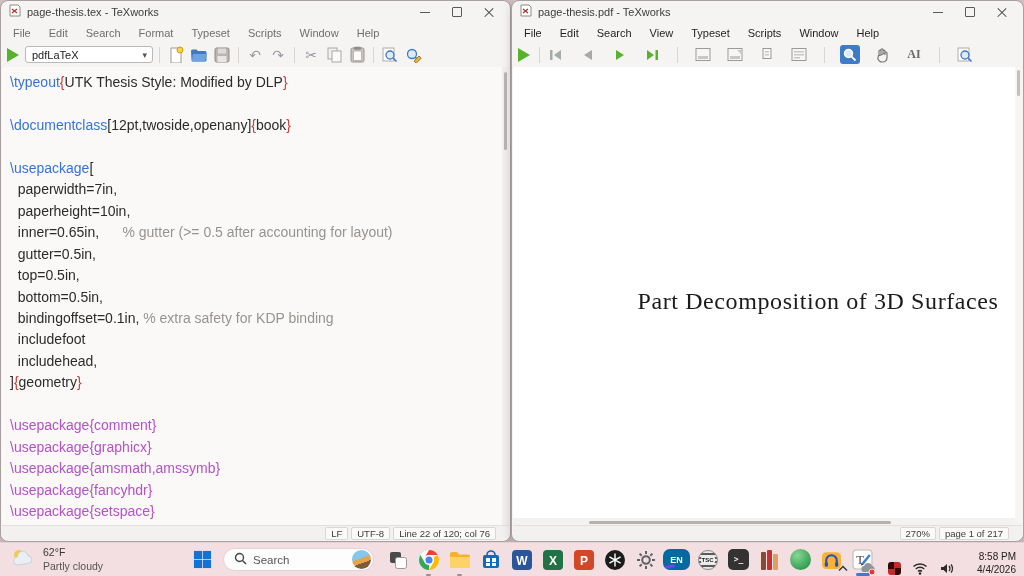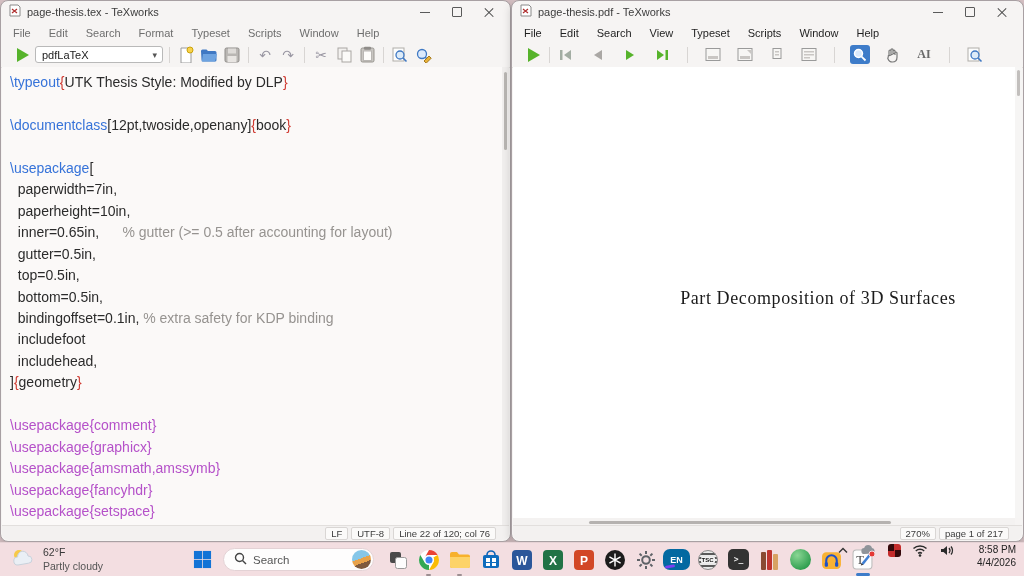--- a/index.html
+++ b/index.html
@@ -22,21 +22,21 @@
   .ctl-max::before{content:"";position:absolute;left:0;top:0;width:8px;height:8px;border:1px solid #5a5a5a;border-radius:1px;}
   .ctl-close::before,.ctl-close::after{content:"";position:absolute;left:-1px;top:4.5px;width:12px;height:1.2px;background:#4a4a4a;}
   .ctl-close::before{transform:rotate(45deg);}
   .ctl-close::after{transform:rotate(-45deg);}
 
   .menubar{display:flex;align-items:center;height:19px;padding:0 3px;font-size:11px;}
   .menubar .menu-item{padding:0 9px;cursor:default;}
   .menubar.inactive{color:#6e6e6e;}
   .menubar.active{color:#1f1f1f;}
 
-  .toolbar{height:25px;display:flex;align-items:center;gap:3px;padding:0 16px;
+  .toolbar{height:25px;display:flex;align-items:center;gap:3px;padding:0 6px;
            border-bottom:1px solid #e3e0de;}
   .play{width:0;height:0;border-left:12px solid #56b32b;border-top:7px solid transparent;
         border-bottom:7px solid transparent;margin-right:3px;}
   .combo{width:128px;height:17px;background:#fff;border:1px solid #b9b9b9;border-radius:3px;
          display:flex;align-items:center;font-size:11px;color:#222;padding-left:6px;box-sizing:border-box;}
   .combo .chev{margin-left:auto;padding-right:5px;color:#555;font-size:9px;}
   .tbsep{width:1px;height:16px;background:#d8d5d3;margin:0 3px;flex:none;}
   .tbico{width:20px;height:19px;display:flex;align-items:center;justify-content:center;flex:none;}
   .tbico .uni{font-size:14px;color:#9a97a3;line-height:1;}
   .uni-cut{font-size:13px;color:#8f8c89;}
@@ -58,21 +58,21 @@
 
   .statusbar{position:absolute;left:1px;right:1px;bottom:1px;height:14px;background:#f3f1f0;
              border-top:1px solid #e2dfdd;display:flex;justify-content:flex-end;align-items:center;
              gap:3px;padding-right:13px;border-radius:0 0 7px 7px;}
   .status-seg{background:#fbfaf9;border:1px solid #d9d6d4;border-radius:2px;
               font-size:9.5px;color:#3c3c3c;height:11px;line-height:11px;padding:0 5px;}
 
   
   .pdfview{position:absolute;left:1px;right:8px;top:66px;bottom:23px;background:#ffffff;overflow:hidden;}
   .pdf-title{position:absolute;top:221px;left:305px;transform:translateX(-50%);
-             font-family:"Liberation Serif","DejaVu Serif",serif;font-size:18px;color:#1b1b1b;
+             font-family:"Liberation Serif","DejaVu Serif",serif;font-size:24px;color:#1b1b1b;
              letter-spacing:0.6px;white-space:nowrap;}
   .v-scrollbar{position:absolute;right:1px;top:66px;bottom:23px;width:7px;background:#f6f5f4;}
   .v-thumb{position:absolute;left:2px;top:3px;width:3px;height:26px;background:#c2bfbd;border-radius:2px;}
   .h-scrollbar{position:absolute;left:1px;right:8px;bottom:15px;height:8px;background:#f4f2f1;}
   .h-thumb{position:absolute;left:76px;top:2.5px;width:302px;height:3px;background:#b5b2b0;border-radius:2px;}
 
   
   .taskbar{position:absolute;left:0;right:0;bottom:0;height:33px;background:#f3dee1;
            border-top:1px solid rgba(0,0,0,0.05);}
   .tb-left{position:absolute;left:10px;top:0;bottom:0;display:flex;align-items:center;gap:7px;}
@@ -84,21 +84,21 @@
                display:flex;align-items:center;gap:6px;padding:0 2px 0 10px;box-sizing:border-box;margin:0 6px 0 4px;}
   .search-pill .s-label{font-size:11.5px;color:#555;flex:1;}
   .pill-img{width:19px;height:19px;border-radius:50%;flex:none;
             background:linear-gradient(160deg,#86c6e8 0 45%,#e8a24a 45% 65%,#7f5a3d 65%);}
   .app{width:27px;height:27px;display:flex;align-items:center;justify-content:center;
        position:relative;border-radius:4px;flex:none;}
   .run-dot{position:absolute;left:50%;bottom:-3px;width:5px;height:2.5px;margin-left:-2.5px;
            background:#9d8f92;border-radius:2px;}
   .run-bar{position:absolute;left:50%;bottom:-3px;width:14px;height:3px;margin-left:-7px;
            background:#3e7cc9;border-radius:2px;}
-  .tb-tray{position:absolute;right:8px;top:0;bottom:0;display:flex;align-items:flex-start;gap:22px;}
+  .tb-tray{position:absolute;right:8px;top:0;bottom:0;display:flex;align-items:flex-end;gap:22px;}
   .clock{font-size:10px;color:#222;text-align:right;line-height:1.3;}
 
   
   .en-badge{display:flex;width:41px;height:21px;background:#0369a1;color:#fff;font-size:9px;
             font-weight:bold;border-radius:7px;align-items:center;justify-content:center;position:relative;}
   .en-badge::after{content:"";position:absolute;left:2px;bottom:2px;width:10px;height:3px;
                    background:#7a3ff2;border-radius:2px;transform:rotate(-10deg);}
   .tsc-badge{width:20px;height:20px;border-radius:50%;border:1px solid #8a8a8a;box-sizing:border-box;
              background:repeating-linear-gradient(0deg,#e9e9e9 0 2px,#5a5a5a 2px 4px);
              display:flex;align-items:center;justify-content:center;font-size:6px;font-weight:bold;color:#111;}

